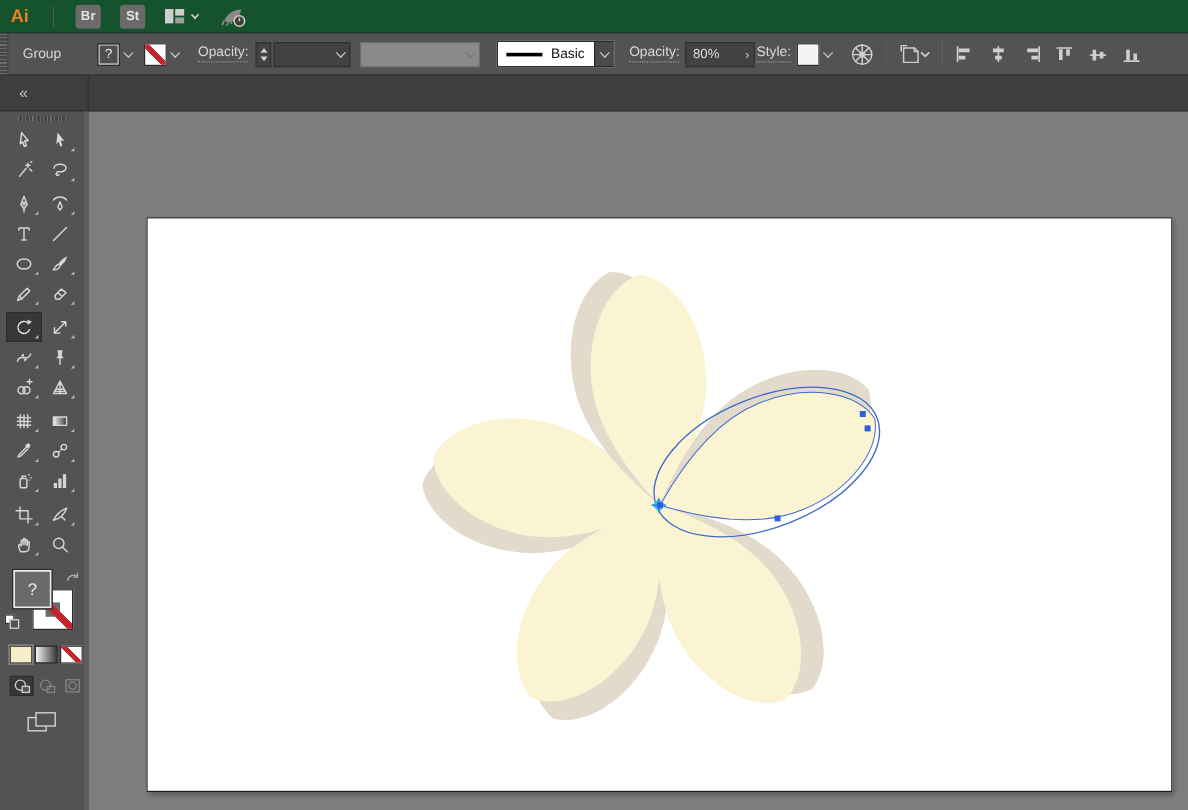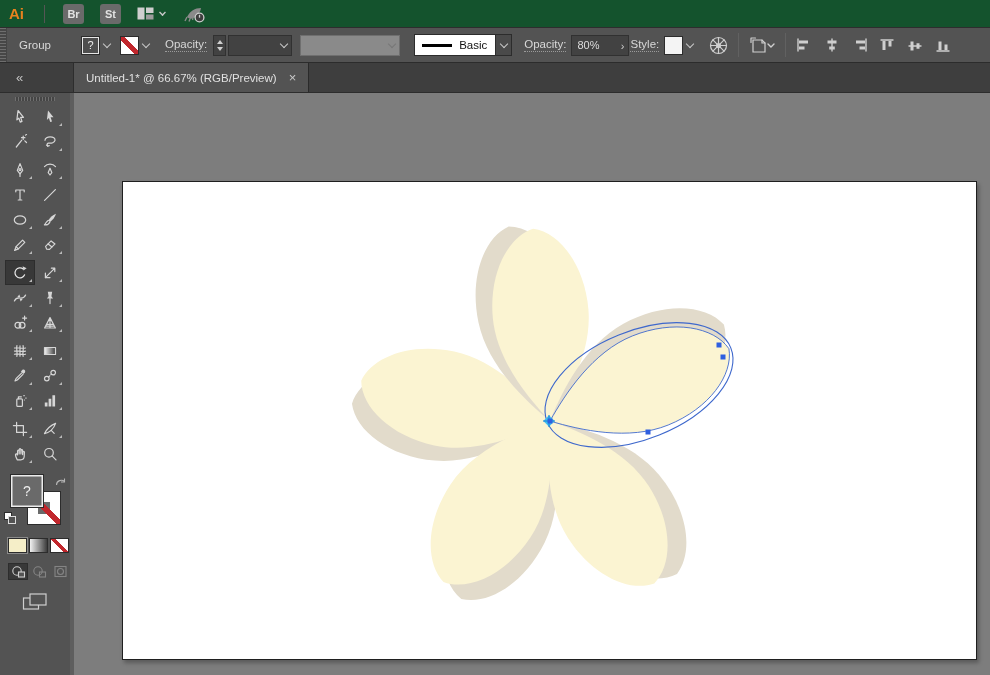--- a/index.html
+++ b/index.html
@@ -236,24 +236,20 @@
             <path class="f" d="M2.5 3.5 h3 v8.5 h-3 Z M8.5 6.5 h3 v5.5 h-3 Z"></path>
           </svg>
         </span>
       </div>
   </div>
 
   <div class="tab-bar">
     <div class="tab-left">
       <span class="collapse-btn">«</span>
     </div>
-    <div class="doc-tab">
-      <span class="doc-tab-title">Untitled-1* @ 66.67% (RGB/Preview)</span>
-      <span class="tab-close">×</span>
-    </div>
   </div>
 
   <div class="main">
 
     <div class="toolbar">
       <div class="tb-grip"></div>
       <div id="tools-root">
           <div class="tool-group">
             <div class="tool noflyout">
               <svg width="16" height="16" viewBox="0 0 16 16">

